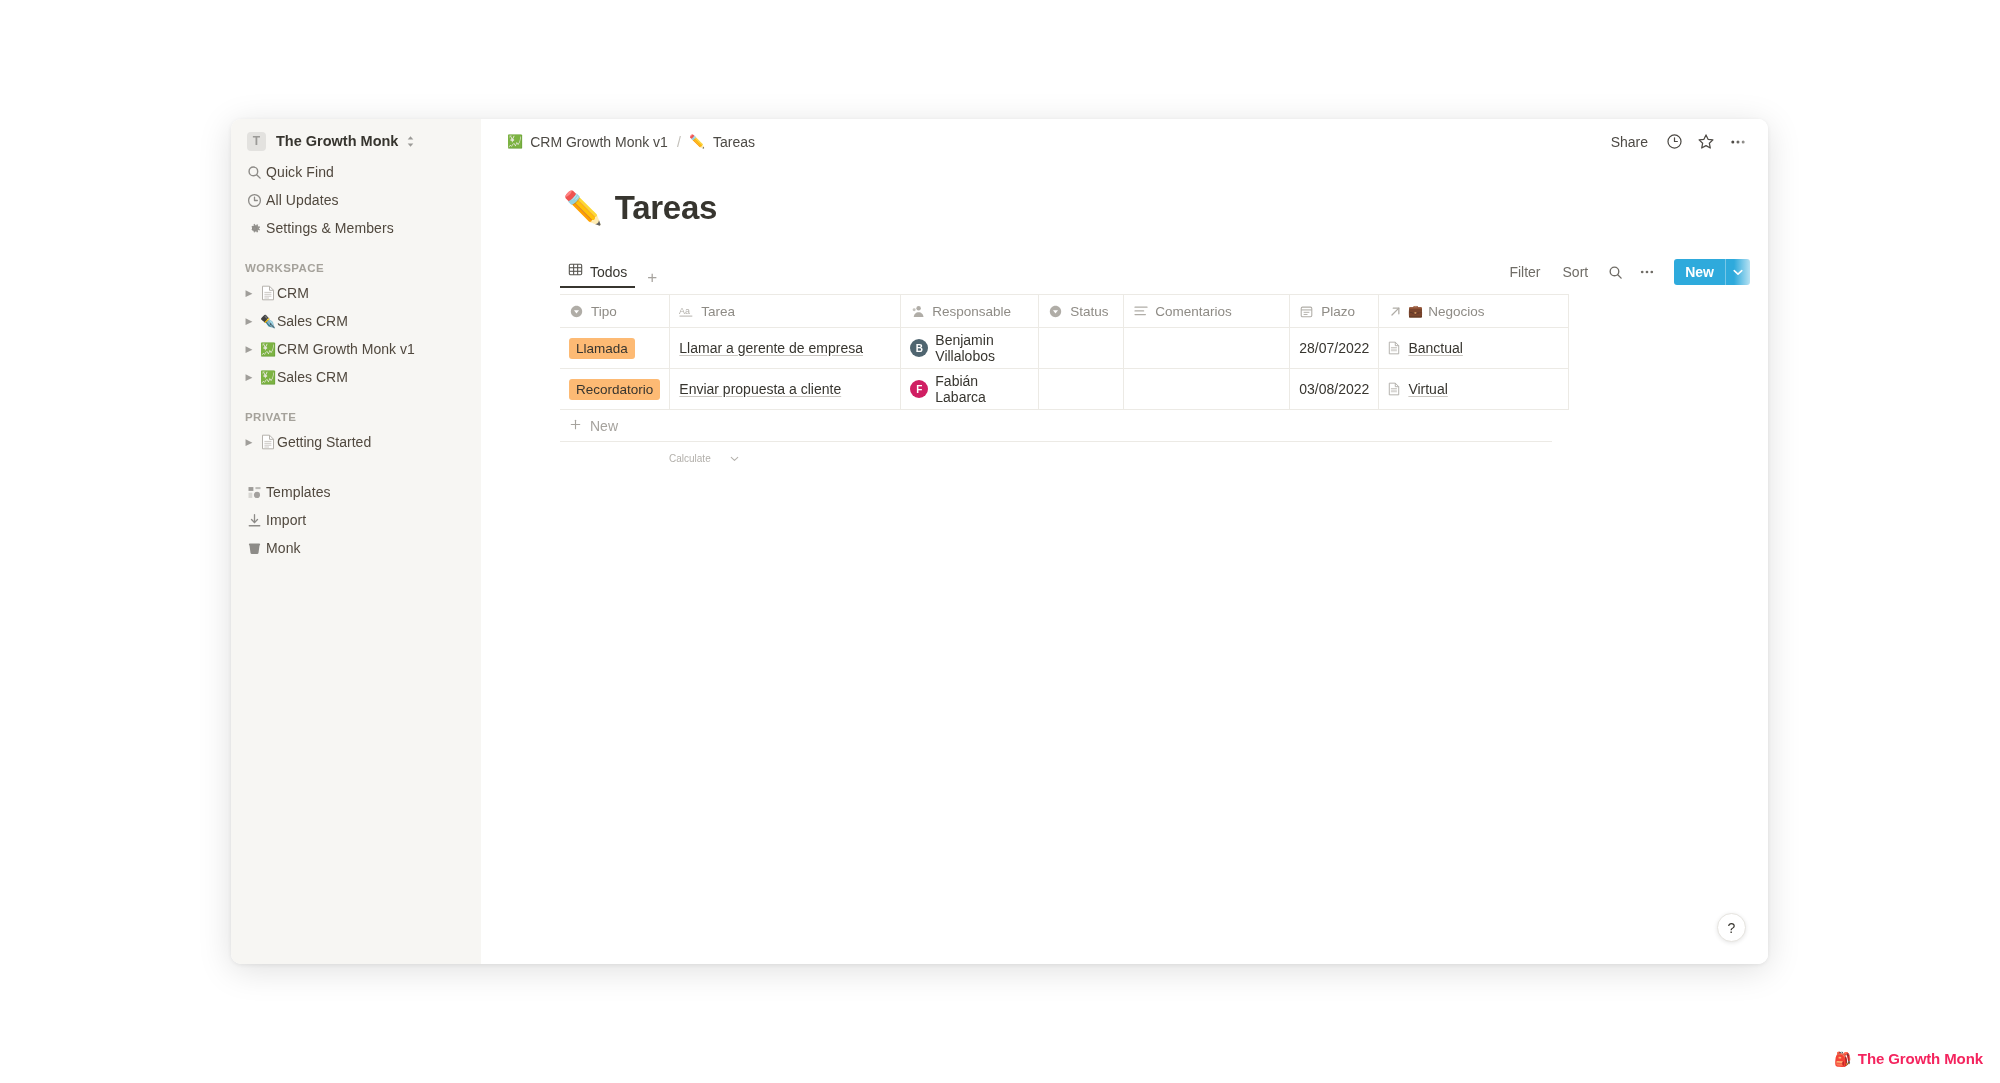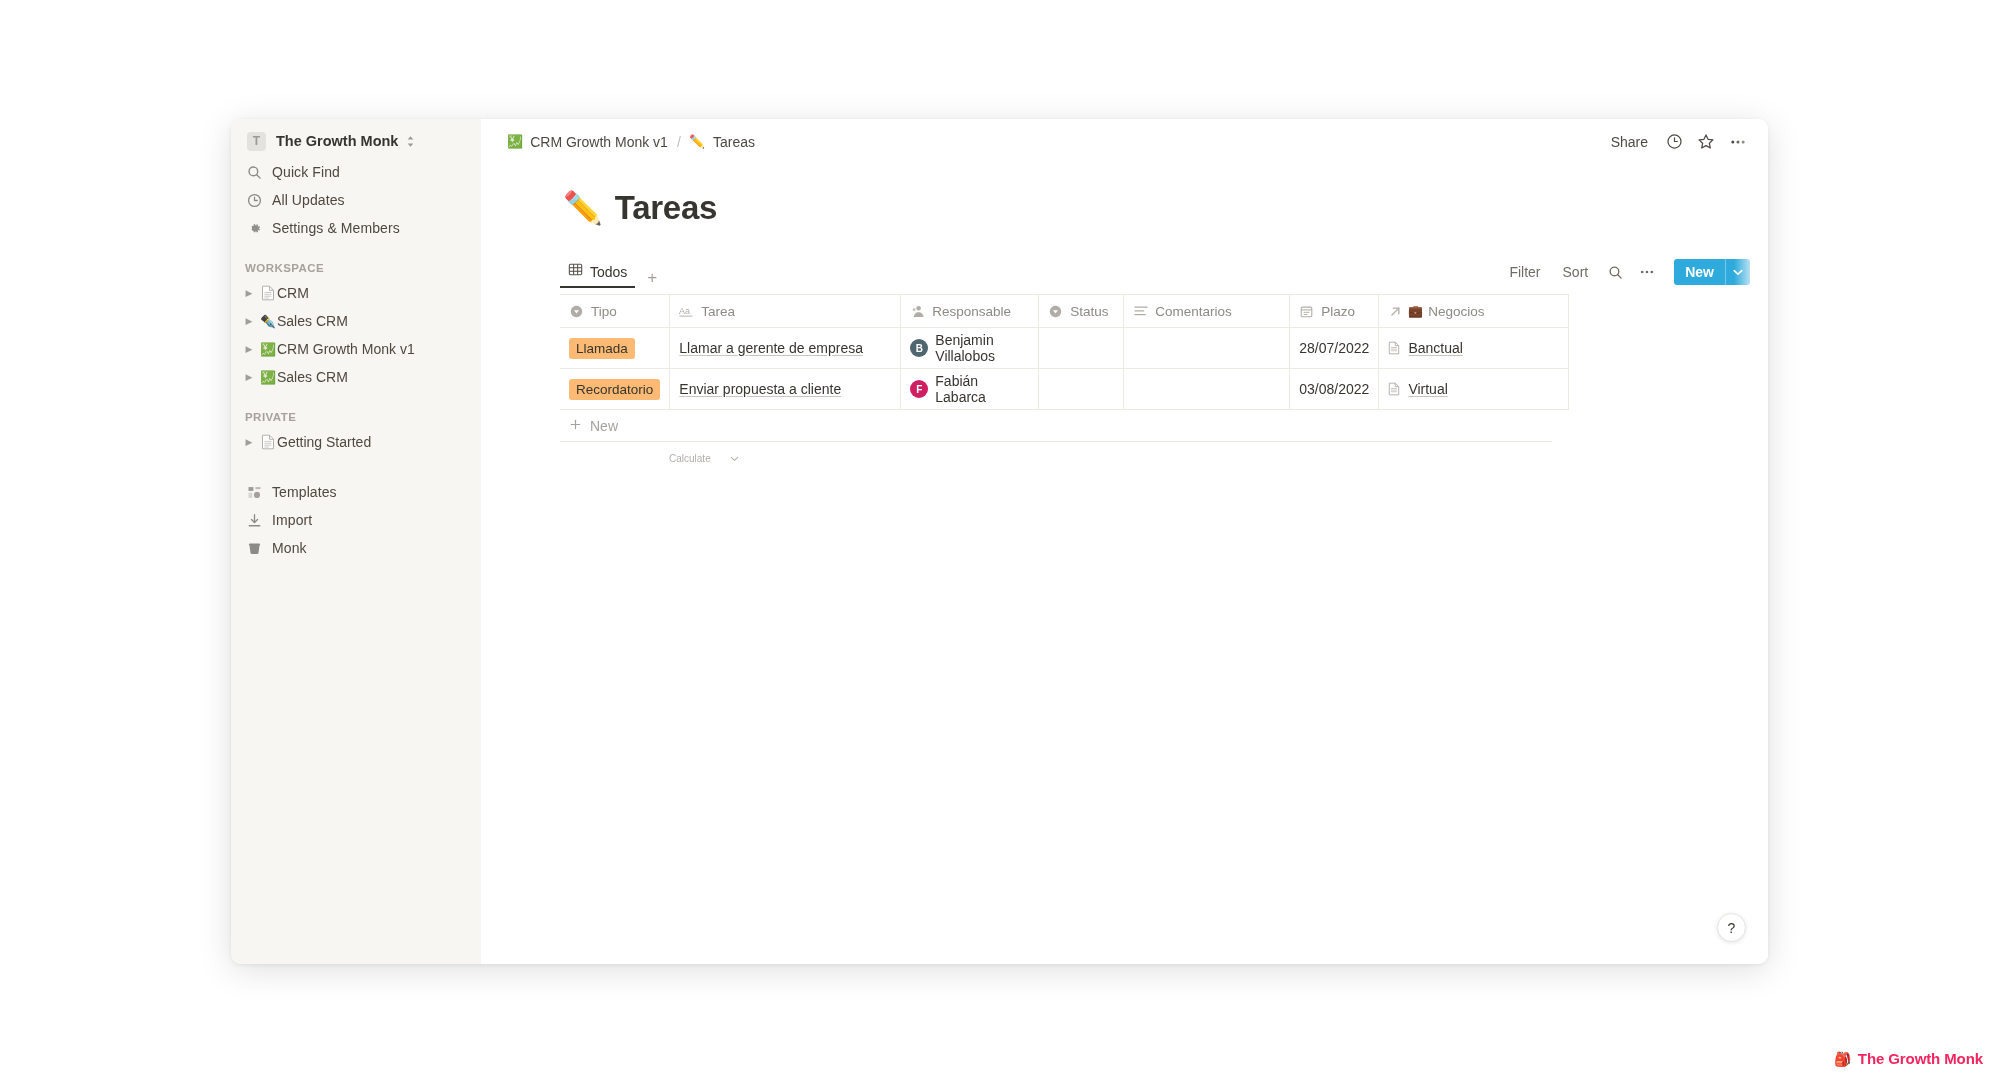--- a/index.html
+++ b/index.html
@@ -60,21 +60,21 @@
     height: 28px; margin: 0 8px; padding: 0 6px;
     border-radius: 4px; cursor: pointer;
   }
   .sb-ico {
     width: 18px; height: 18px; flex: 0 0 18px;
     display: flex; align-items: center; justify-content: center;
     color: #8d8b87;
   }
   .sb-ico svg { display: block; }
   .sb-label {
-    font-size: 14px; color: #50483e; margin-left: 9px;
+    font-size: 14px; color: #50483e; margin-left: 3px;
     white-space: nowrap; letter-spacing: 0.1px;
   }
 
   .sb-section-title {
     font-size: 11.5px; font-weight: 600; color: #a5a29b;
     letter-spacing: 0.45px;
     padding: 0 14px; margin-top: 20px; margin-bottom: 5px;
     text-transform: uppercase;
   }
 

